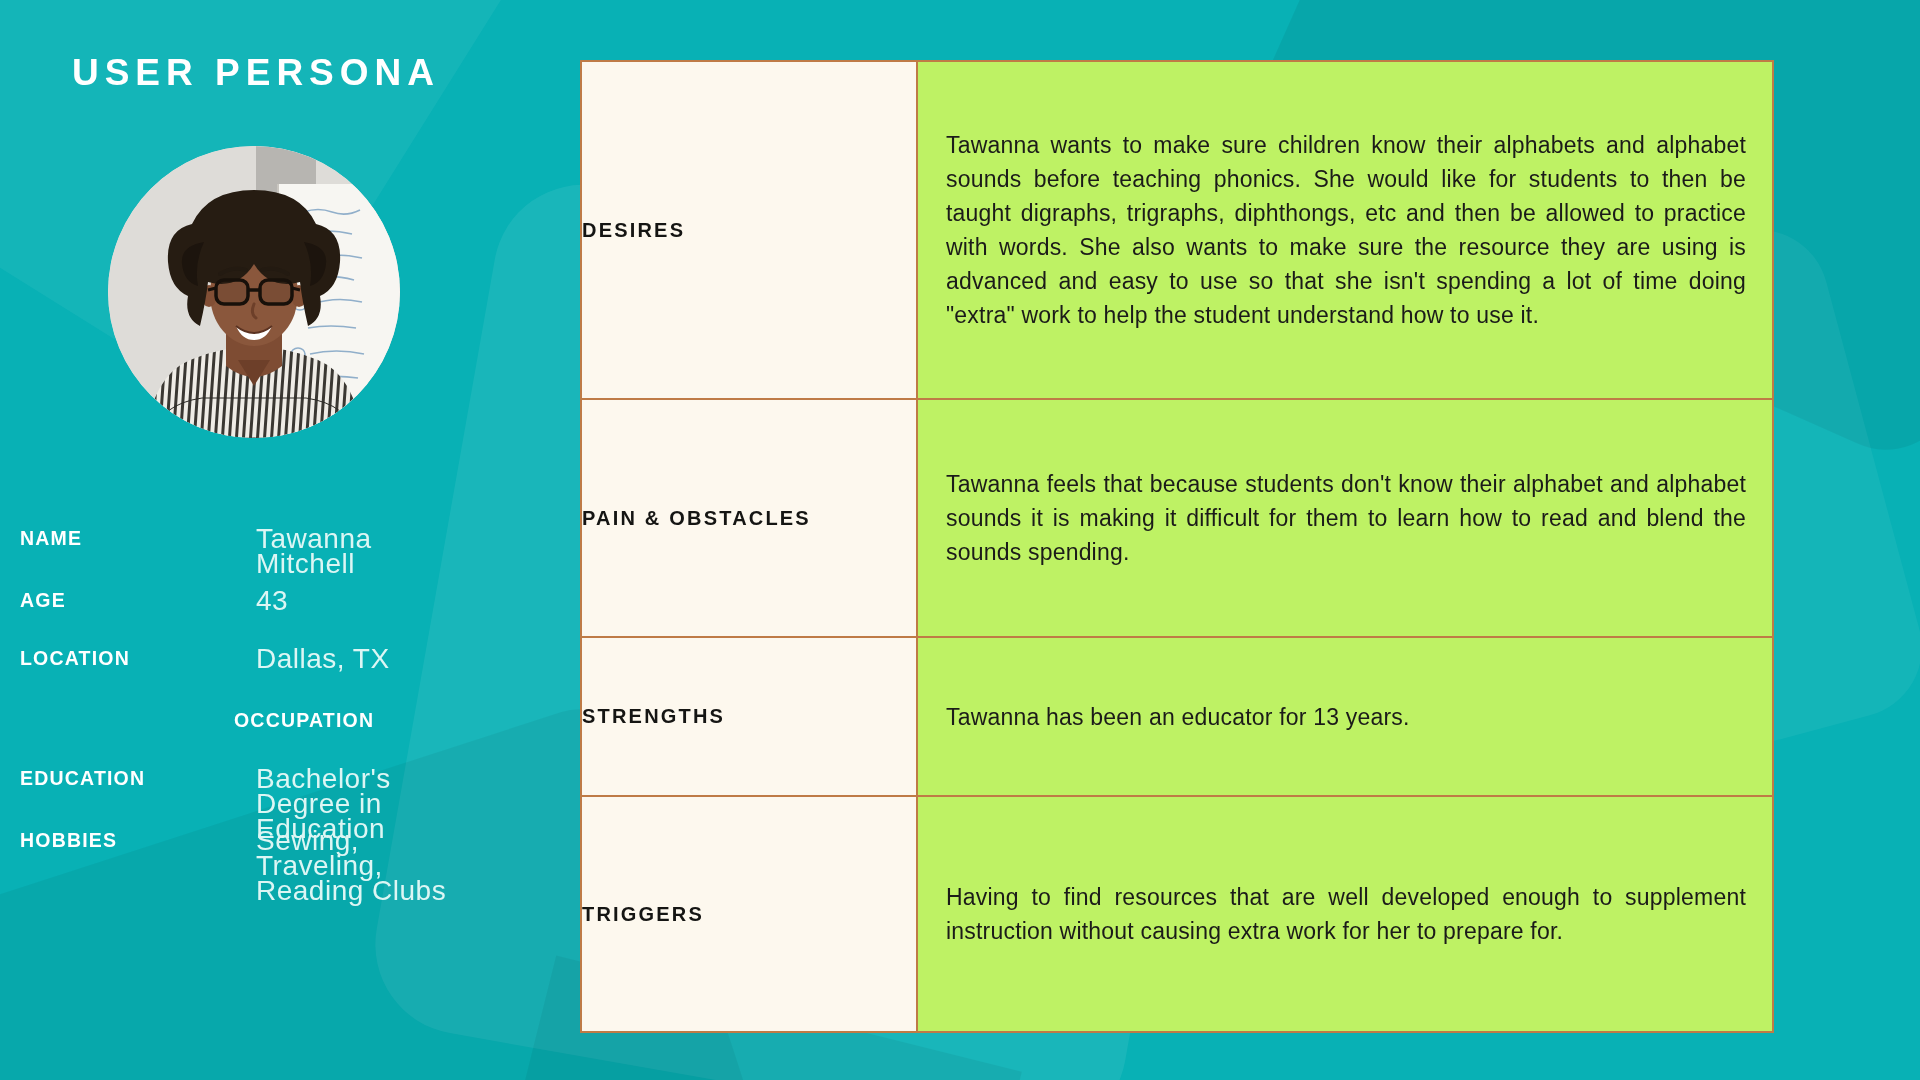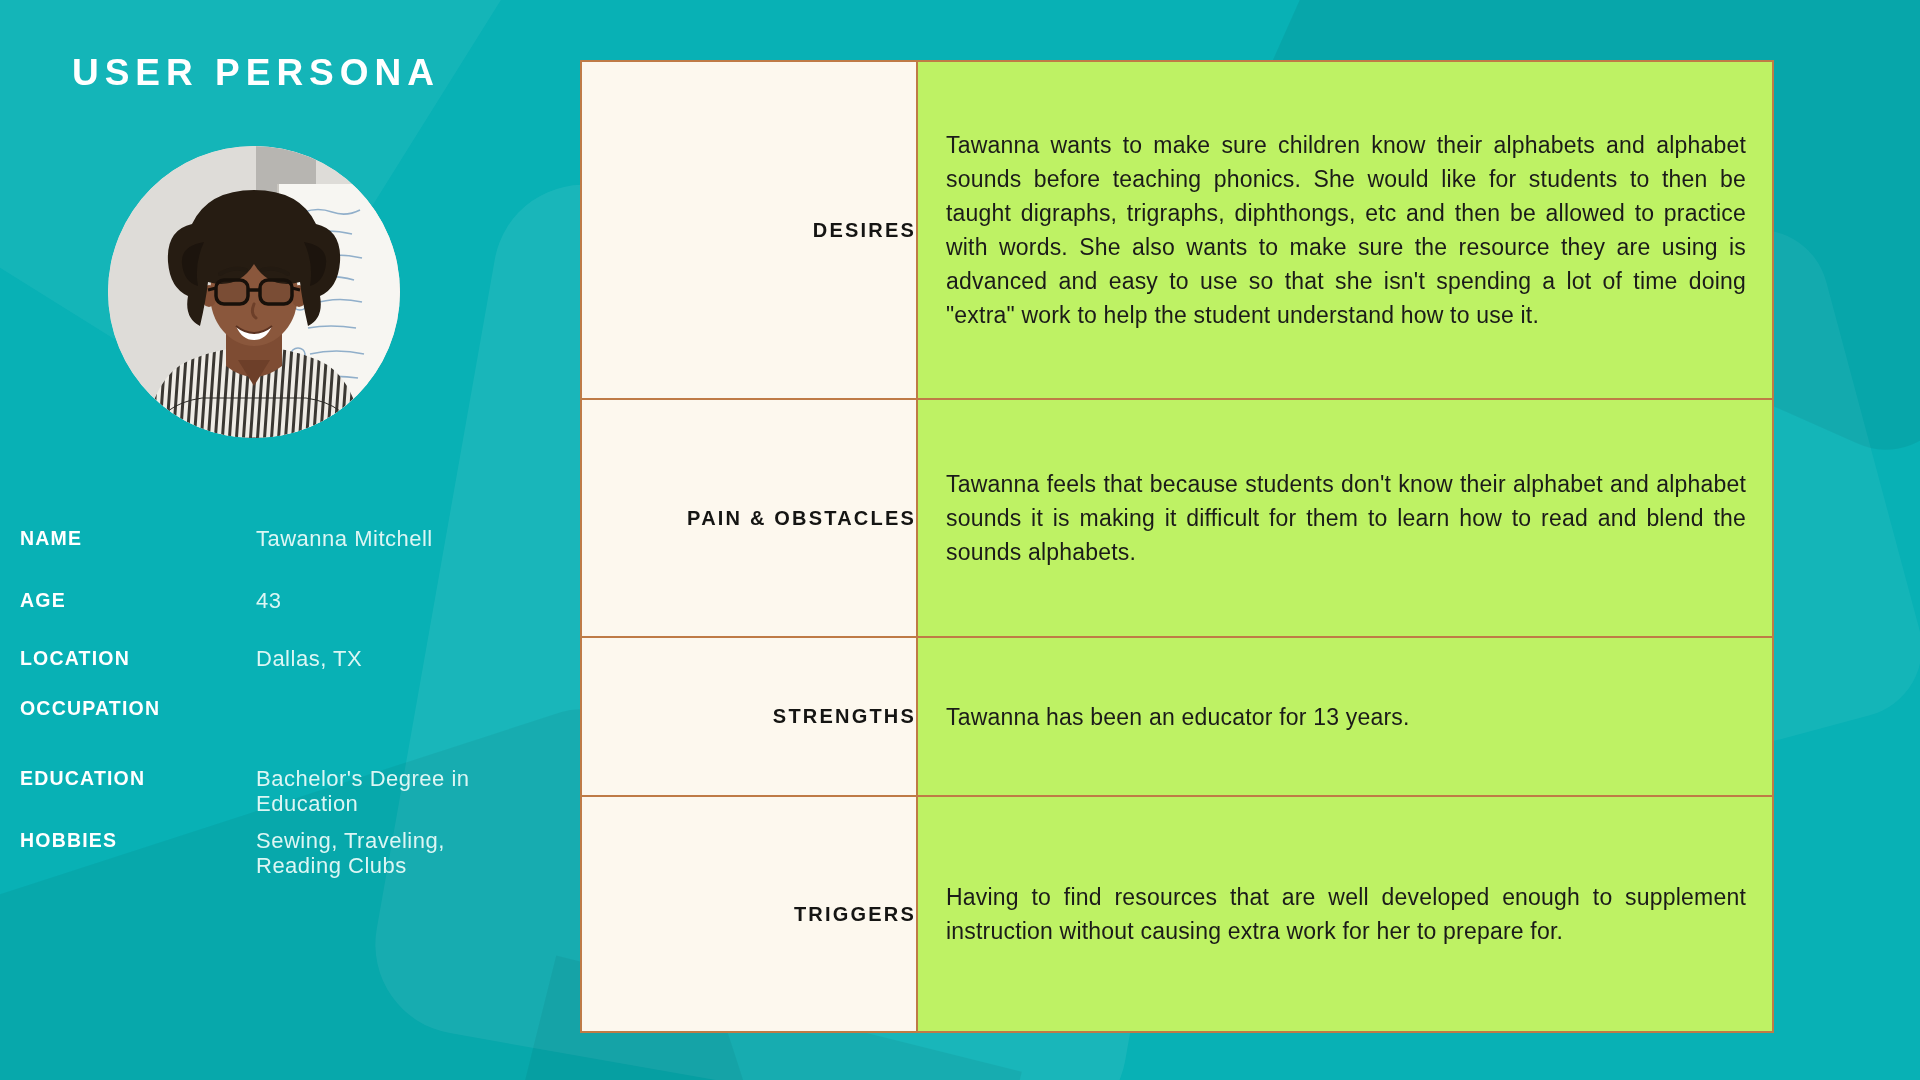--- a/index.html
+++ b/index.html
@@ -45,40 +45,40 @@
   .photo svg { display: block; }
 
   .attrs { position: absolute; left: 20px; top: 515px; width: 450px; }
   .attr-row { position: absolute; left: 0; width: 450px; display: flex; }
   .attr-row dt {
     width: 236px; flex: 0 0 236px;
     color: #ffffff; font-weight: 700; font-size: 19.5px;
     letter-spacing: 1.2px; line-height: 25px;
   }
   .attr-row dd {
-    flex: 1; color: #dcf6f4; font-size: 22px; line-height: 25px;
+    flex: 1; color: #dcf6f4; font-size: 28px; line-height: 25px;
     letter-spacing: 0.5px; font-weight: 400;
   }
   .r0 { top: 11px; } .r1 { top: 73px; } .r2 { top: 131px; }
-  .r3 { top: 181px; } .r4 { top: 251px; } .r5 { top: 313px; }
+  .r3 { top: 193px; justify-content: flex-end; } .r4 { top: 251px; } .r5 { top: 313px; }
 
   
   .ptable {
     position: absolute; left: 580px; top: 60px;
     width: 1194px; height: 973px; z-index: 2;
     border: 2px solid #bf7b46;
     display: grid;
     grid-template-columns: 336px 1fr;
     grid-template-rows: 336px 238px 159px auto;
     background: #ffffff;
   }
   .cell { display: flex; align-items: center; }
   .label-cell {
     background: #fdf8ee; border-right: 2px solid #bf7b46;
-    justify-content: flex-end;
+    justify-content: flex-start;
   }
   .label-cell span {
     color: #151513; font-weight: 700; font-size: 20px; letter-spacing: 2.2px;
     text-align: center;
   }
   .text-cell { background: #bef264; padding: 10px 26px 10px 28px; }
   .text-cell p {
     color: #1b1b19; font-size: 23px; line-height: 34px;
     text-align: justify; letter-spacing: 0.2px; width: 100%;
   }
@@ -193,21 +193,21 @@
       <span>DESIRES</span>
     </div>
     <div class="cell text-cell">
       <p>Tawanna wants to make sure children know their alphabets and alphabet sounds before teaching phonics. She would like for students to then be taught digraphs, trigraphs, diphthongs, etc and then be allowed to practice with words. She also wants to make sure the resource they are using is advanced and easy to use so that she isn't spending a lot of time doing "extra" work to help the student understand how to use it.</p>
     </div>
 
     <div class="cell label-cell row-border">
       <span>PAIN &amp; OBSTACLES</span>
     </div>
     <div class="cell text-cell row-border">
-      <p>Tawanna feels that because students don't know their alphabet and alphabet sounds it is making it difficult for them to learn how to read and blend the sounds alphabets.</p>
+      <p>Tawanna feels that because students don't know their alphabet and alphabet sounds it is making it difficult for them to learn how to read and blend the sounds spending.</p>
     </div>
 
     <div class="cell label-cell row-border">
       <span>STRENGTHS</span>
     </div>
     <div class="cell text-cell row-border">
       <p>Tawanna has been an educator for 13 years.</p>
     </div>
 
     <div class="cell label-cell row-border">

